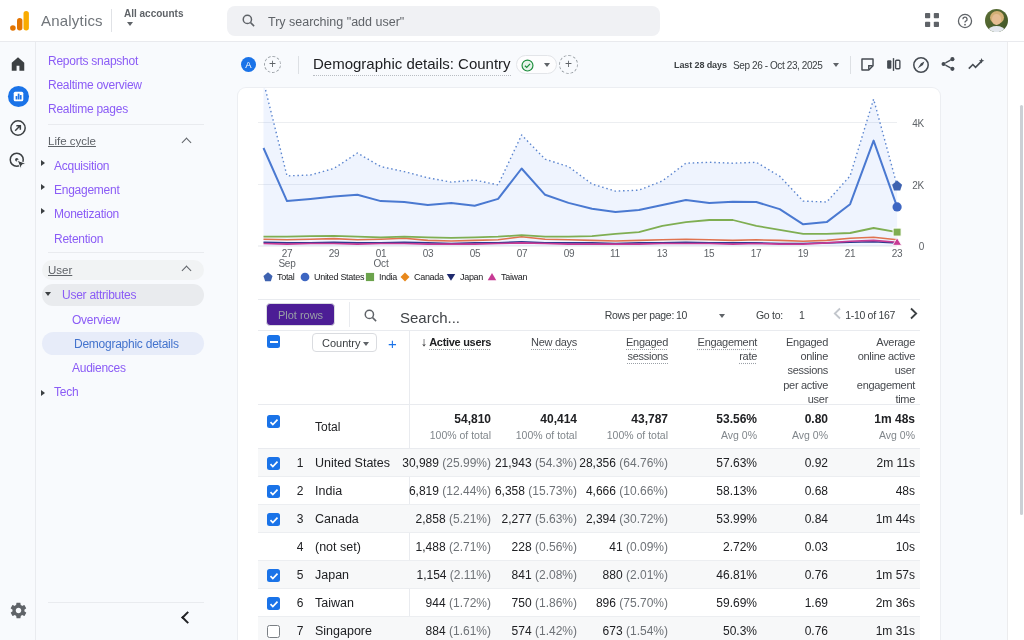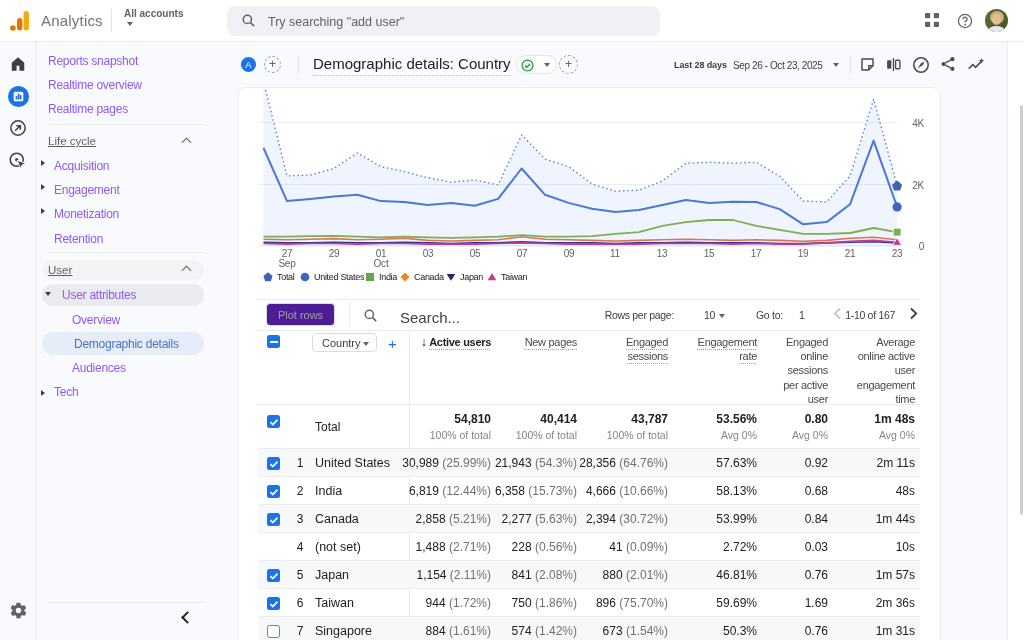--- a/index.html
+++ b/index.html
@@ -259,40 +259,40 @@
 <div id="cdiv1"></div>
 <div id="cdiv2"></div>
 <div id="plotrows">Plot rows</div>
 <div id="ctldiv"></div>
 <div id="searchic2"><svg width="15" height="15" viewBox="0 0 20 20">
         <circle cx="8.5" cy="8.5" r="5.5" fill="none" stroke="#5f6368" stroke-width="2"></circle>
         <line x1="12.8" y1="12.8" x2="17.5" y2="17.5" stroke="#5f6368" stroke-width="2"></line>
       </svg></div>
 <div id="searchtxt">Search...</div>
 <div class="ctl" style="right:266px">Rows per page:</div>
-<div class="ctl" style="left:466px">10</div>
+<div class="ctl" style="left:438px">10</div>
 <span class="car" style="position:absolute;left:481px;top:226px;border-top-color:#5f6368"></span>
 <div class="ctl" style="left:518px">Go to:</div>
 <div class="ctl" style="left:561px">1</div>
 <svg style="position:absolute;left:595px;top:219px" width="9" height="13" viewBox="0 0 9 13">
       <polyline points="7,1.5 1.8,6.5 7,11.5" fill="none" stroke="#c2c6cc" stroke-width="1.8"></polyline>
     </svg>
 <div class="ctl" style="right:45px">1-10 of 167</div>
 <svg style="position:absolute;left:671px;top:219px" width="9" height="13" viewBox="0 0 9 13">
       <polyline points="2,1.5 7.2,6.5 2,11.5" fill="none" stroke="#3c4043" stroke-width="1.8"></polyline>
     </svg>
 <div id="vline"></div>
 <div id="hcb"></div>
 <div id="country">
       <span class="txt">Country</span>
       <span class="car"></span>
     </div>
 <div id="plus2">+</div>
 <div class="hcol sorted" style="right:449px"><span class="arr">↓</span> <span class="hu">Active users</span></div>
-    <div class="hcol" style="right:363px"><span class="hu">New pages</span></div>
+    <div class="hcol" style="right:363px"><span class="hu">New days</span></div>
     <div class="hcol" style="right:272px"><span class="hu">Engaged<br>sessions</span></div>
     <div class="hcol" style="right:183px"><span class="hu">Engagement<br>rate</span></div>
     <div class="hcol" style="right:112px">Engaged<br>online<br>sessions<br>per active<br>user</div>
     <div class="hcol" style="right:25px">Average<br>online active<br>user<br>engagement<br>time</div>
 <div id="totalrow">
   <div class="cbwrap"><span class="cb on"><svg width="10" height="10" viewBox="0 0 12 12">
             <path d="M1.8 6.2 L4.6 9 L10.2 3.2" stroke="#fff" stroke-width="2" fill="none"></path>
           </svg></span></div>
   <div class="lbl">Total</div>
   <div class="tmain" style="right:429px">54,810</div>

